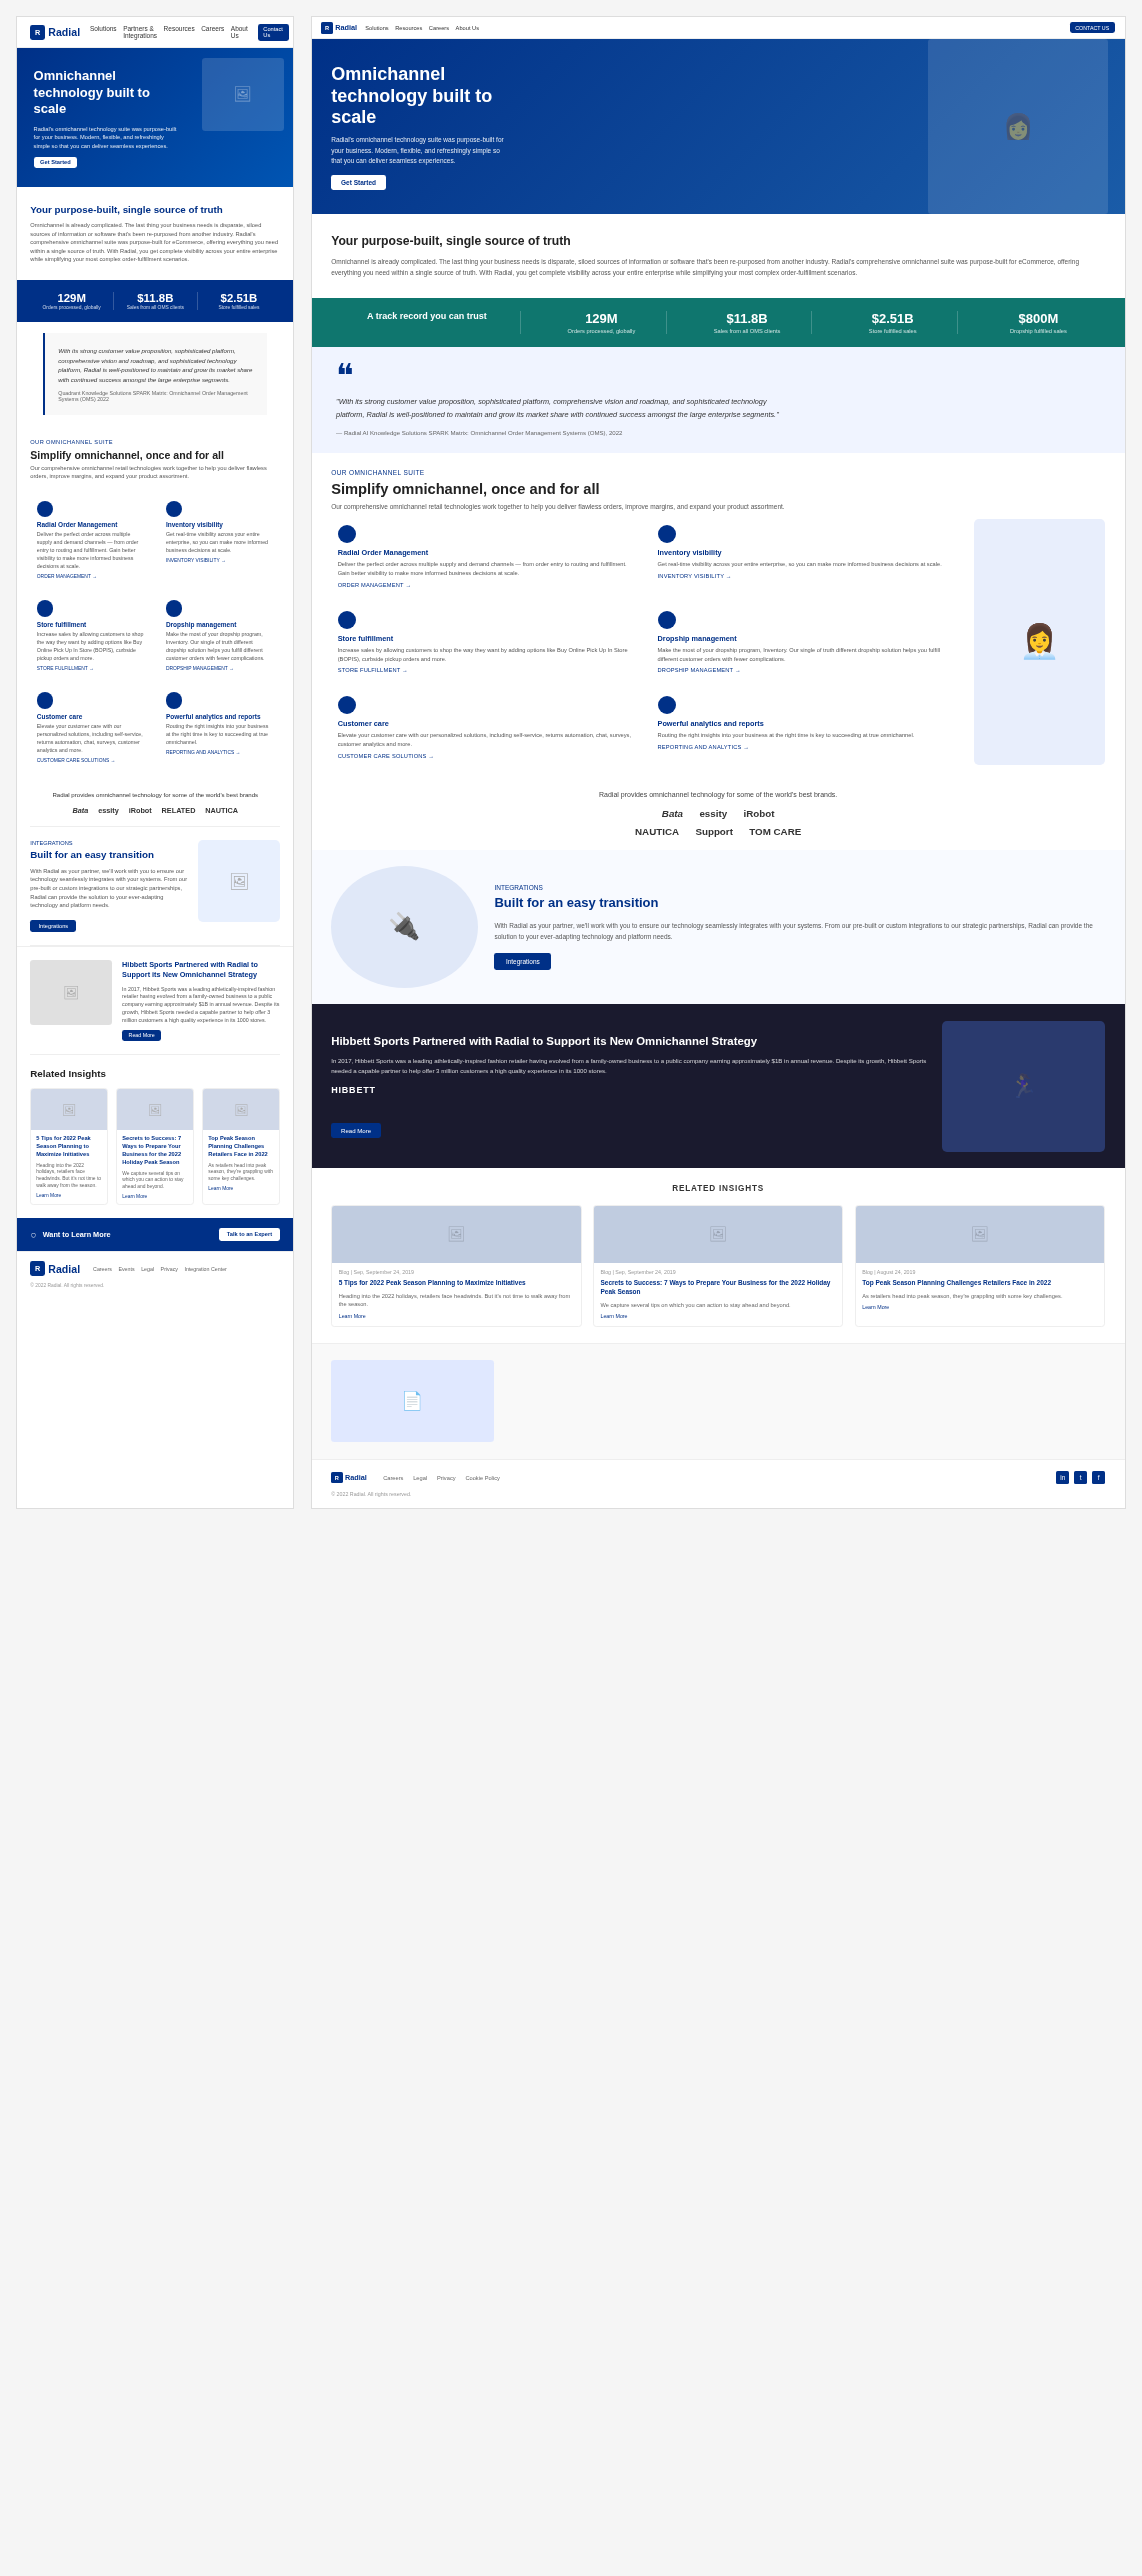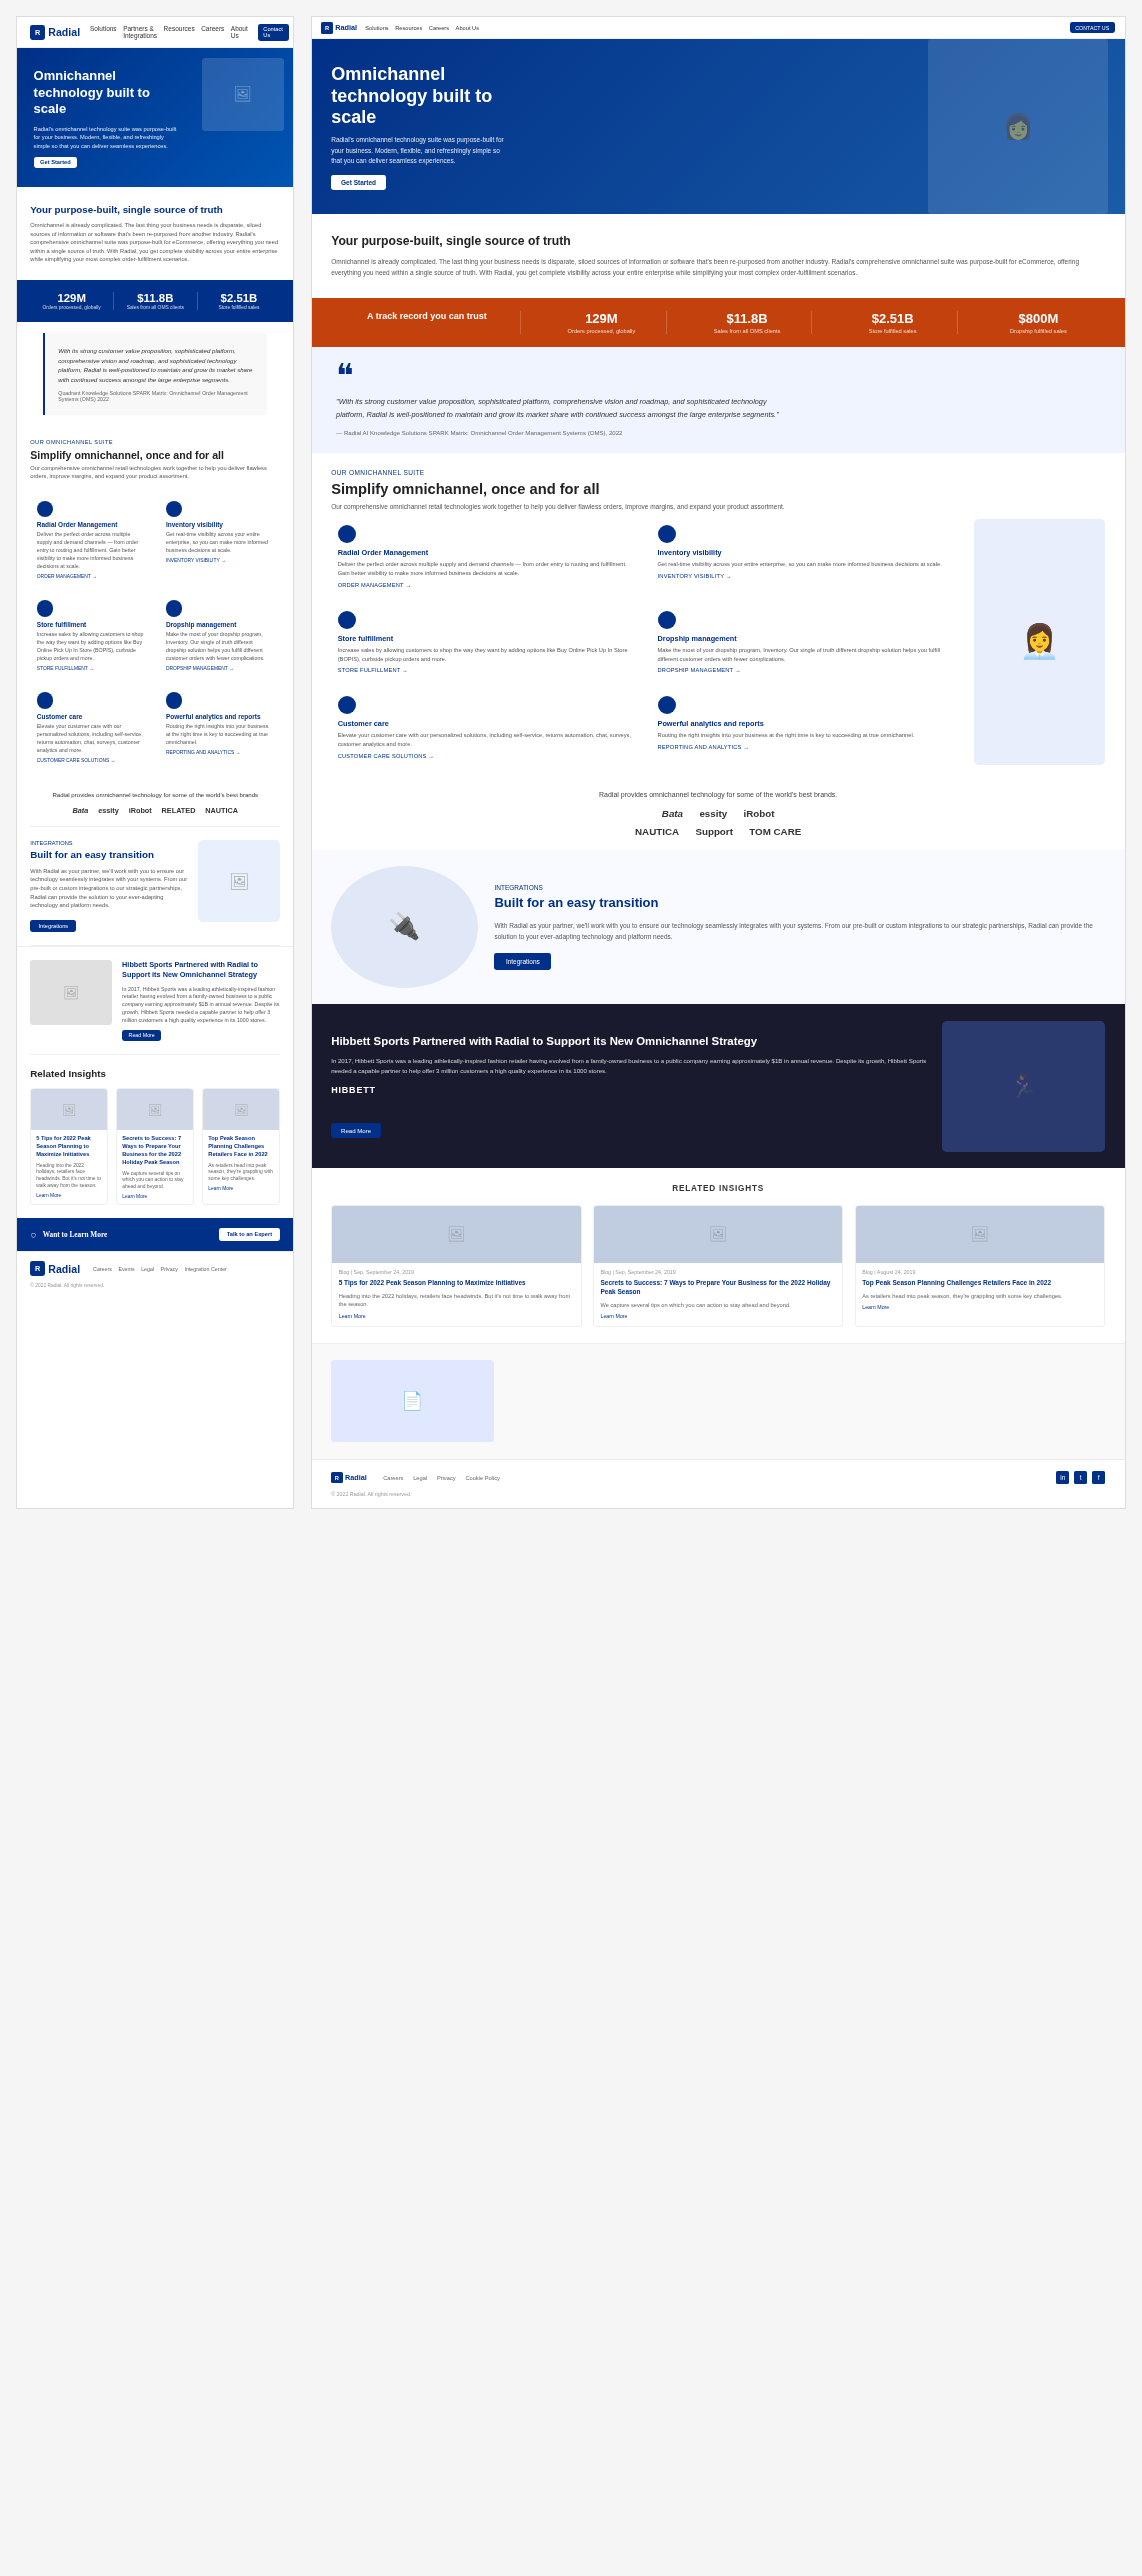--- a/index.html
+++ b/index.html
@@ -402,21 +402,20 @@
       background: #003087;
       color: white;
       padding: 9.8px 13px;
       display: flex;
       align-items: center;
       justify-content: space-between;
     }
     .footer-cta-text {
       font-size: 7.3px;
       font-weight: bold;
-      font-family: Liberation Serif, serif;
     }
     .footer-cta-btn {
       background: white;
       color: #003087;
       font-size: 5.7px;
       padding: 3.3px 8.2px;
       border-radius: 2.4px;
       font-weight: bold;
     }
 
@@ -545,21 +544,21 @@
       color: #222;
       margin-bottom: 8.2px;
     }
     .rp-section-text {
       font-size: 6.5px;
       color: #555;
       line-height: 1.7;
     }
 
     .rp-stats {
-      background: #c2410c;
+      background: #0f766e;
       padding: 13px 22px;
       display: flex;
       gap: 16px;
     }
     .rp-stat {
       flex: 1;
       color: white;
       text-align: center;
       border-right: 0.8px solid rgba(255,255,255,0.2);
       padding: 0 6.5px;

